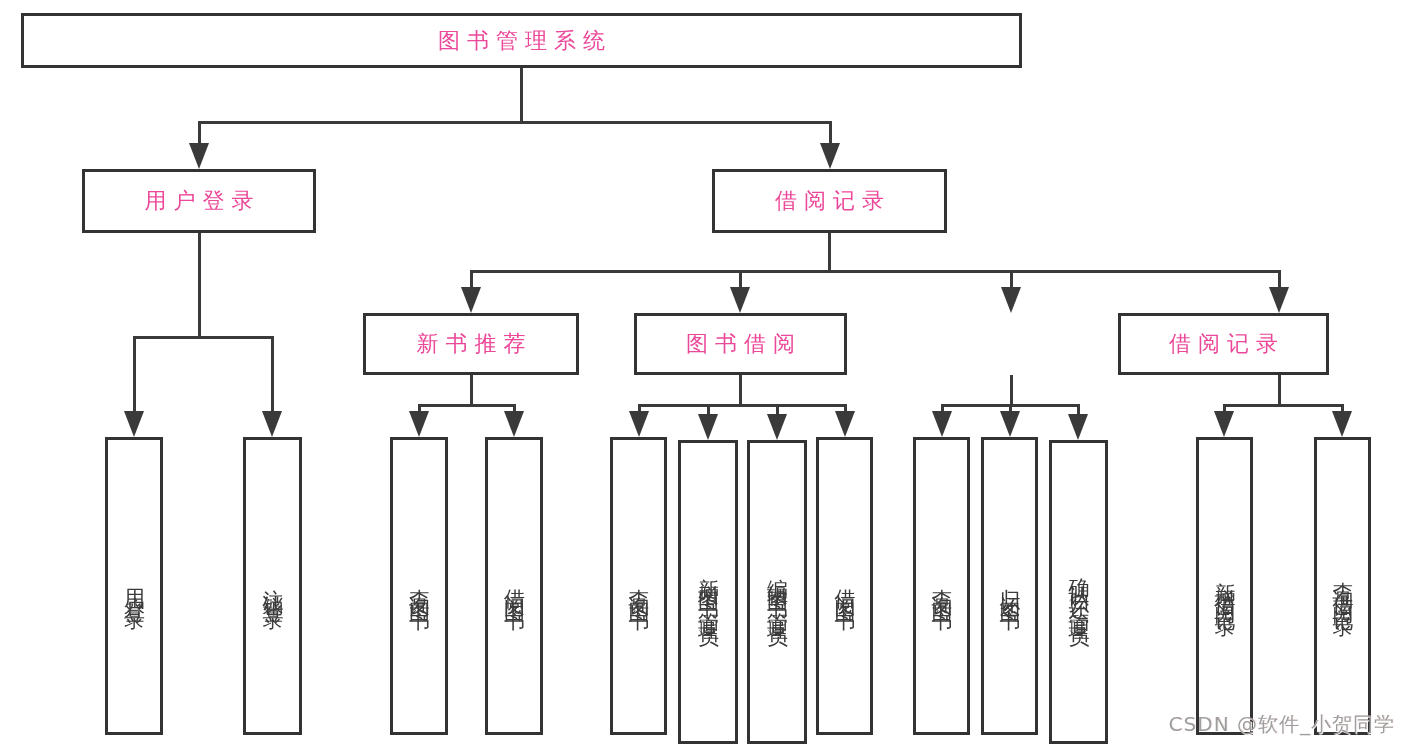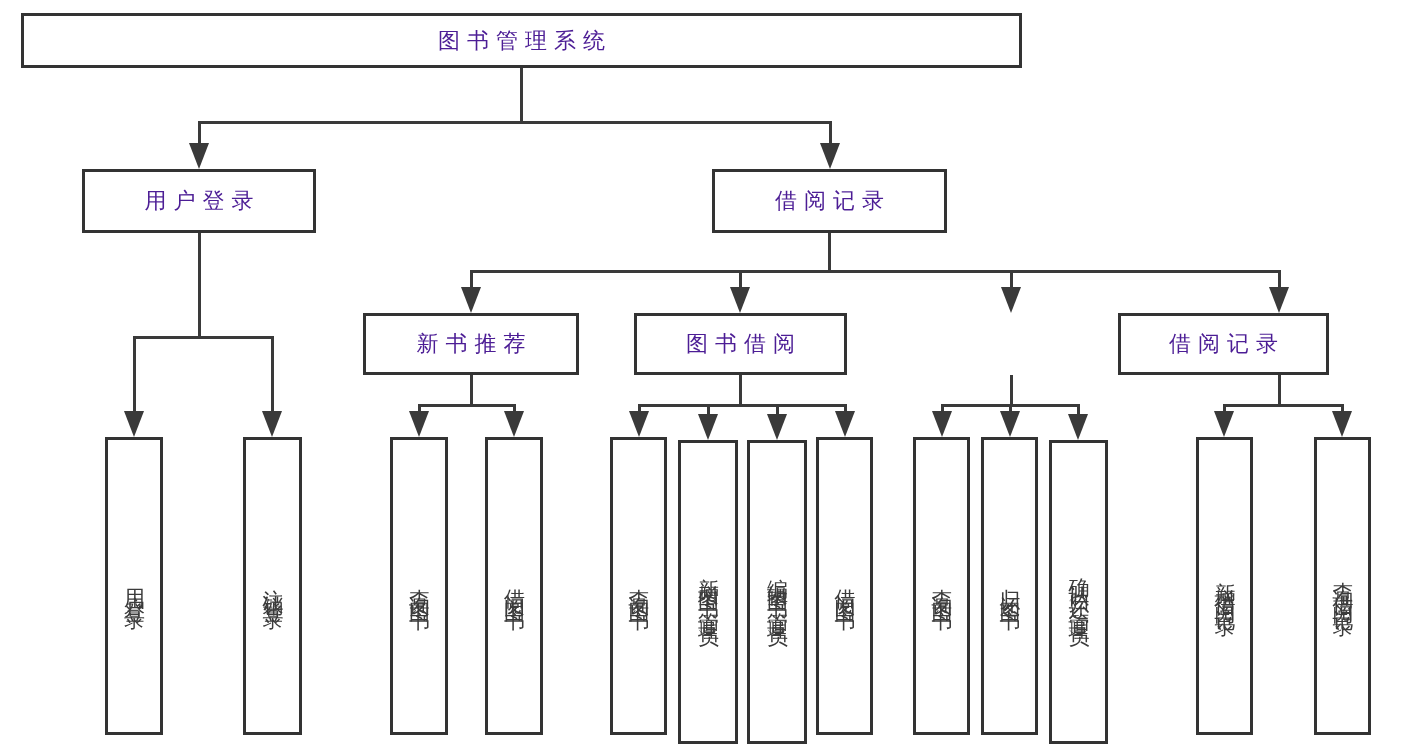--- a/index.html
+++ b/index.html
@@ -5,21 +5,21 @@
   html,body { margin:0; padding:0; background:#ffffff; }
   #canvas {
     position:relative; width:1405px; height:747px; background:#ffffff;
     font-family:"DejaVu Sans","Liberation Sans",sans-serif; overflow:hidden;
   }
   .box {
     position:absolute; box-sizing:border-box; background:#ffffff;
     border:3px solid #333333; display:flex; align-items:center; justify-content:center;
   }
   .hlabel {
-    color:#4c1d95; font-size:22px; letter-spacing:7px; padding-left:7px;
+    color:#ec4899; font-size:22px; letter-spacing:7px; padding-left:7px;
     white-space:nowrap; line-height:1;
   }
   .vlabel {
     color:#3b3b3b; font-size:21px; letter-spacing:7px; line-height:1;
     writing-mode:vertical-rl; text-orientation:mixed; white-space:nowrap;
   }
   .hline { position:absolute; height:3px; background:#3a3a3a; }
   .vline { position:absolute; width:3px;  background:#3a3a3a; }
   .arrow {
     position:absolute; width:0; height:0;
@@ -168,14 +168,15 @@
     <span class="vlabel">确认归还（管理员）</span>
   </div>
 
   <div class="box" style="left:1196px; top:437px; width:57px; height:298px;">
     <span class="vlabel">新增借阅记录</span>
   </div>
   <div class="box" style="left:1314px; top:437px; width:57px; height:298px;">
     <span class="vlabel">查询借阅记录</span>
   </div>
 
+  <div class="watermark">CSDN @软件_小贺同学</div>
 
 </div>
 
 </body></html>

